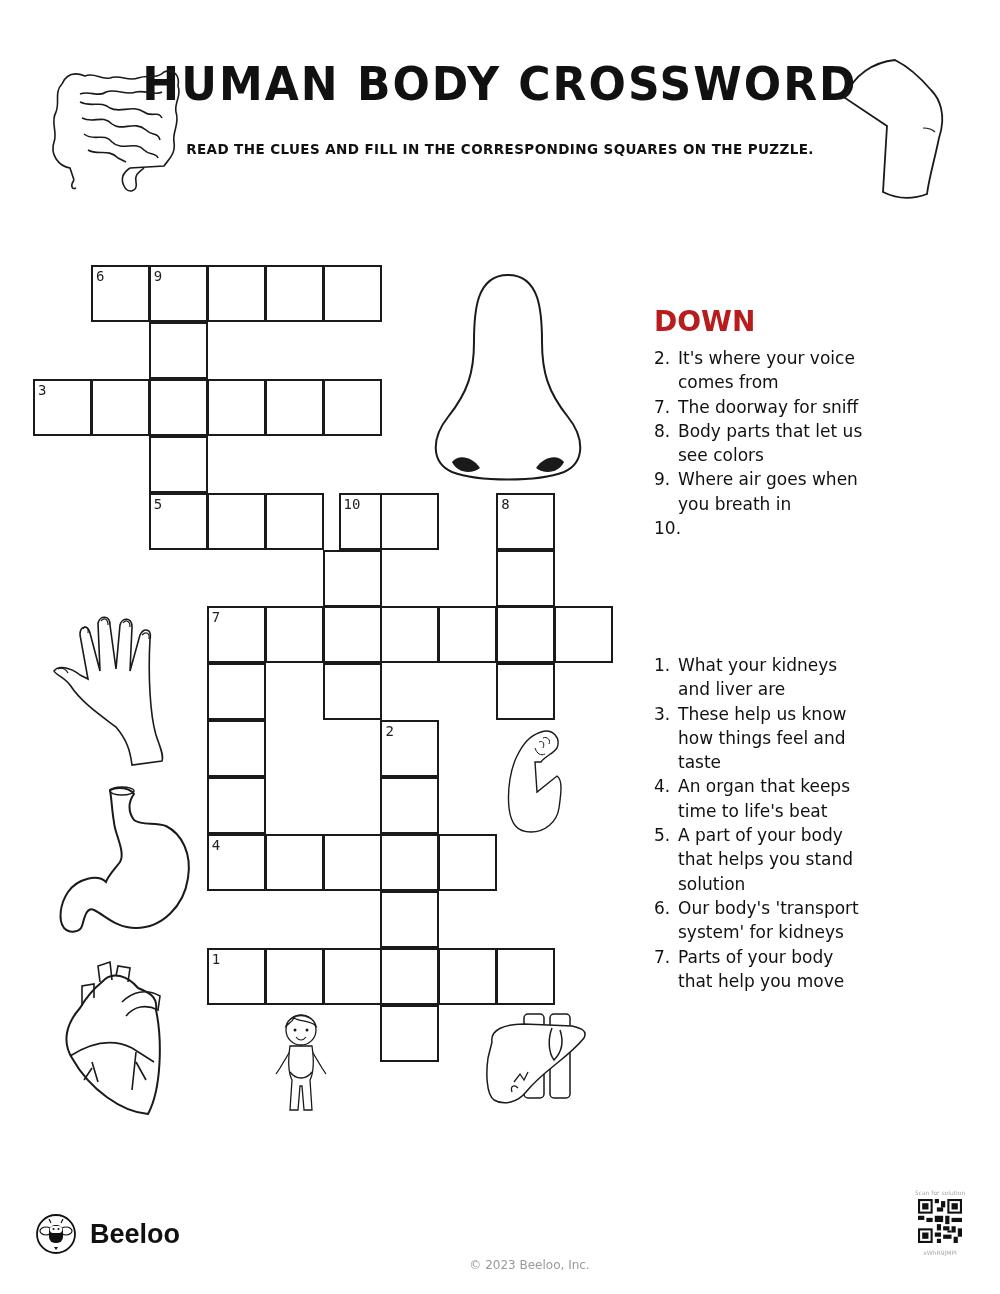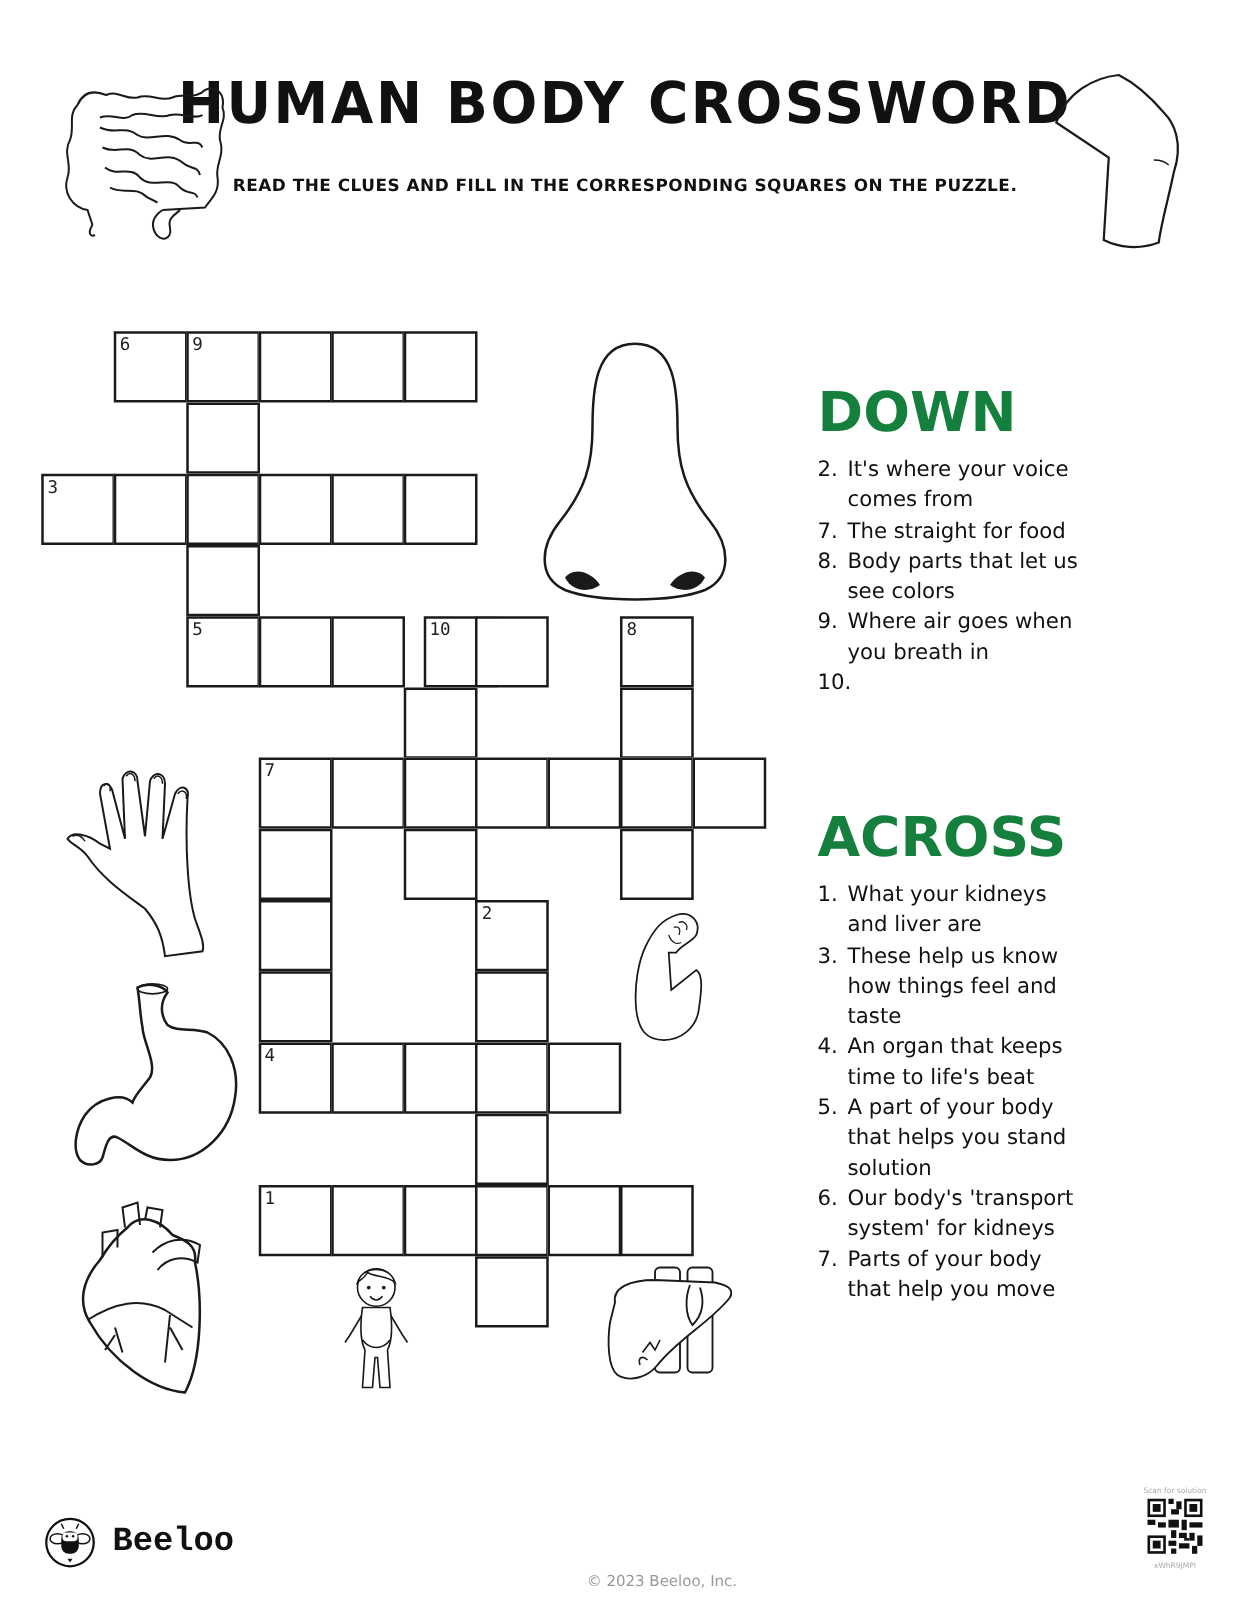--- a/index.html
+++ b/index.html
@@ -19,27 +19,27 @@
   .cell {
     position: absolute; width: 59px; height: 57px; box-sizing: border-box;
     border: 2.5px solid #1a1a1a; background: #fff;
   }
   .cell .num {
     position: absolute; left: 3px; top: 1px;
     font-family: "DejaVu Sans Mono", monospace; font-size: 14px; color: #222;
   }
   .clue-head {
     font-family: "DejaVu Sans", sans-serif; font-weight: bold;
-    font-size: 44px; color: #15803d; letter-spacing: 0px;
+    font-size: 28px; color: #b91c1c; letter-spacing: 0px;
   }
   .clue-list { font-family: "DejaVu Sans", sans-serif; font-size: 17px; line-height: 24.3px; color: #111; }
   .clue { display: flex; }
   .clue .n { width: 24px; flex: none; }
   .clue .t { width: 195px; }
-  .logo-text { font-family: Liberation Mono, monospace; font-weight: bold; font-size: 27px; color: #111; }
+  .logo-text { font-family: Liberation Sans, sans-serif; font-weight: bold; font-size: 27px; color: #111; }
   .copyright { font-family: "DejaVu Sans", sans-serif; font-size: 12px; color: #999; }
   .qr-cap { font-family: "DejaVu Sans", sans-serif; font-size: 6px; color: #aaa; text-align: center; }
   svg { position: absolute; overflow: visible; }
 </style>
 </head>
 <body>
 
 <div class="abs title">HUMAN BODY CROSSWORD</div>
 <div class="abs subtitle">READ THE CLUES AND FILL IN THE CORRESPONDING SQUARES ON THE PUZZLE.</div>
 
@@ -204,37 +204,36 @@
 
 <div class="abs" style="left:654px;top:305px;">
   <div class="clue-head">DOWN</div>
   <div class="clue-list" id="down-list" style="margin-top:8px;">
       <div class="clue">
         <span class="n">2.</span>
         <span class="t">It's where your voice comes from</span>
       </div>
       <div class="clue">
         <span class="n">7.</span>
-        <span class="t">The straight for food</span>
+        <span class="t">The doorway for sniff</span>
       </div>
       <div class="clue">
         <span class="n">8.</span>
         <span class="t">Body parts that let us see colors</span>
       </div>
       <div class="clue">
         <span class="n">9.</span>
         <span class="t">Where air goes when you breath in</span>
       </div>
       <div class="clue">
         <span class="n" style="width: 31px;">10.</span>
       </div>
     </div>
 </div>
 <div class="abs" style="left:654px;top:645px;">
-  <div class="clue-head">ACROSS</div>
   <div class="clue-list" id="across-list" style="margin-top:8px;">
       <div class="clue">
         <span class="n">1.</span>
         <span class="t">What your kidneys and liver are</span>
       </div>
       <div class="clue">
         <span class="n">3.</span>
         <span class="t">These help us know how things feel and taste</span>
       </div>
       <div class="clue">

